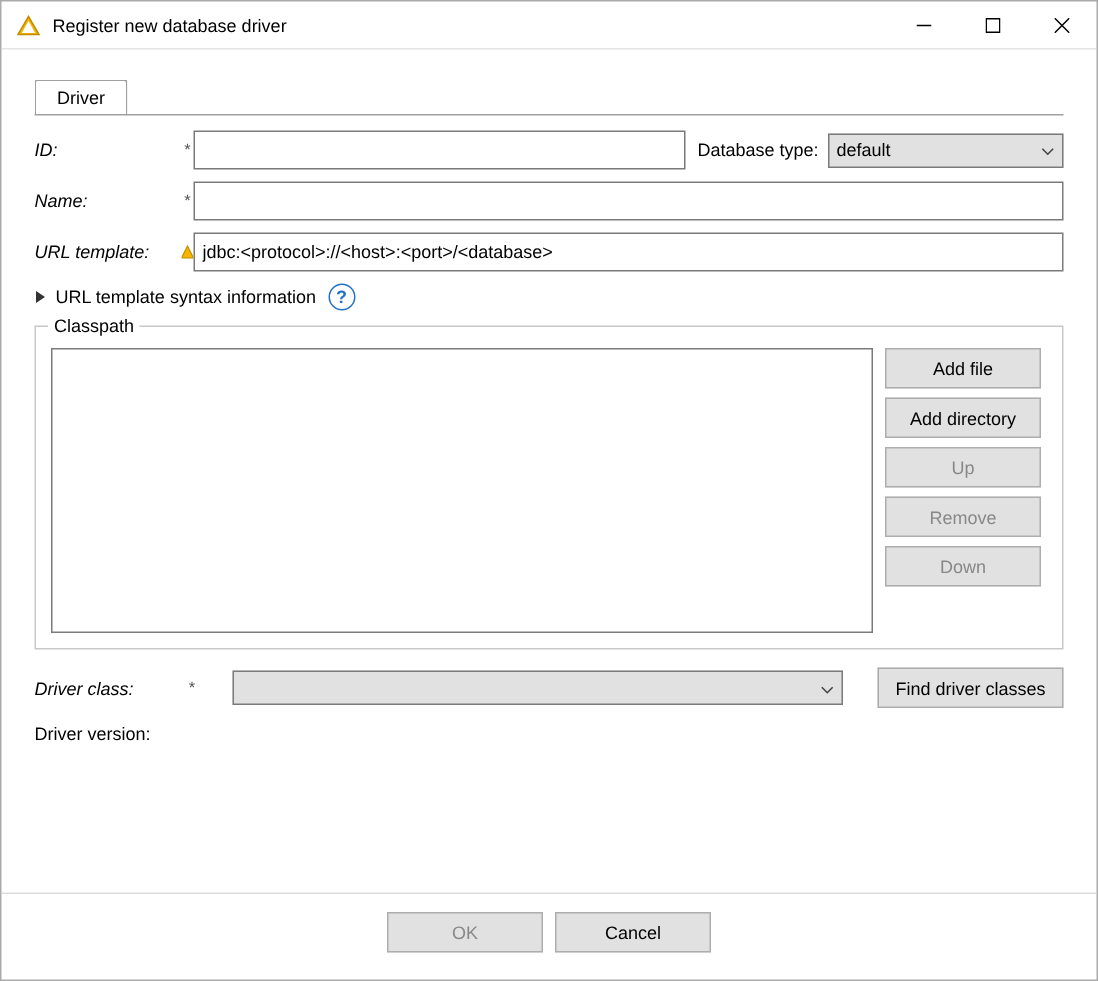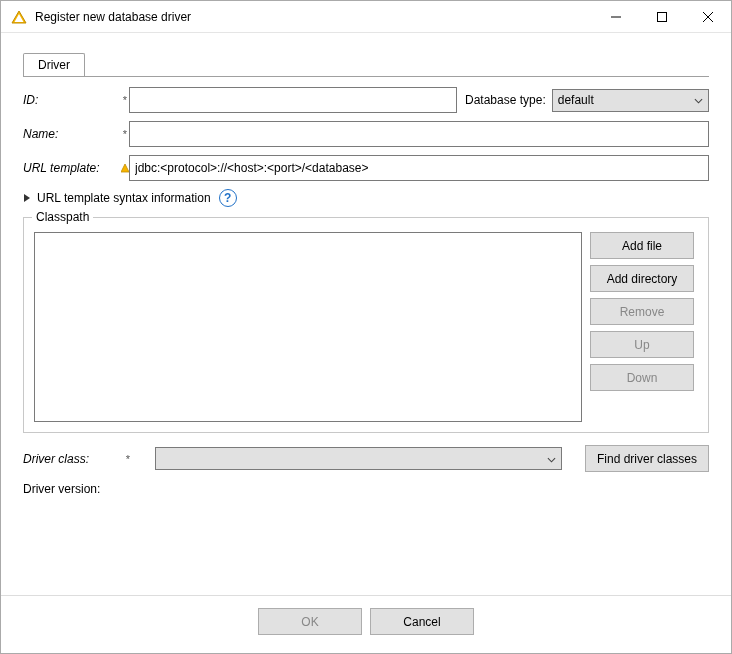--- a/index.html
+++ b/index.html
@@ -151,24 +151,24 @@
       <div class="classpath-body">
         <div class="listbox"></div>
         <div class="sidebtns">
           <div class="btn">
               <span>Add file</span>
             </div>
           <div class="btn">
               <span>Add directory</span>
             </div>
           <div class="btn disabled">
+              <span>Up</span>
+            </div>
+          <div class="btn disabled">
               <span>Remove</span>
-            </div>
-          <div class="btn disabled">
-              <span>Up</span>
             </div>
           <div class="btn disabled">
               <span>Down</span>
             </div>
         </div>
       </div>
     </div>
 
     <div class="driverclass-row">
       <span class="formlabel" style="width:78px">Driver class:</span>

